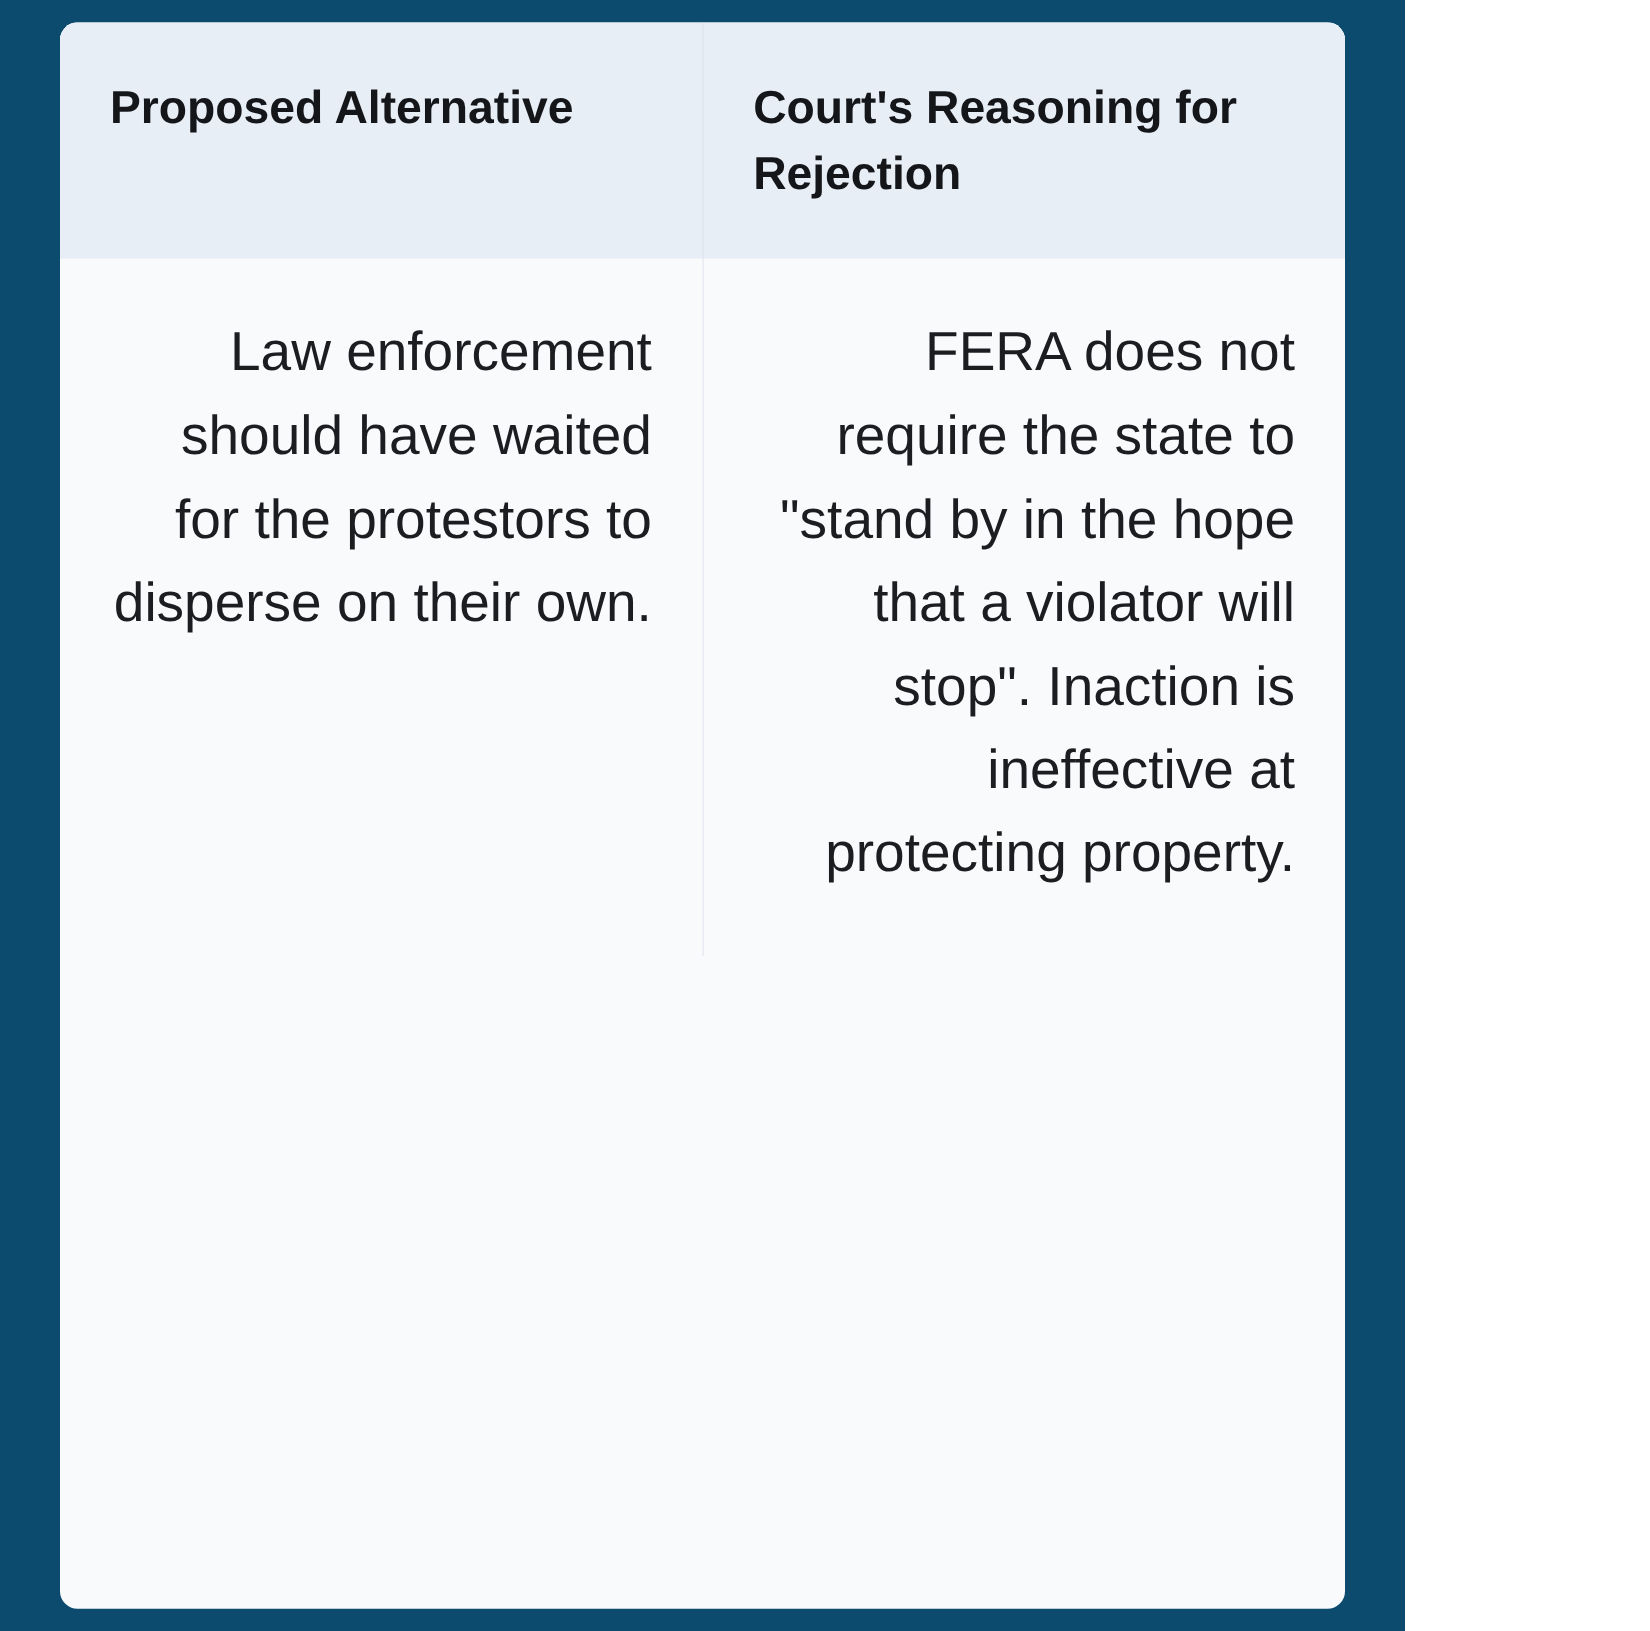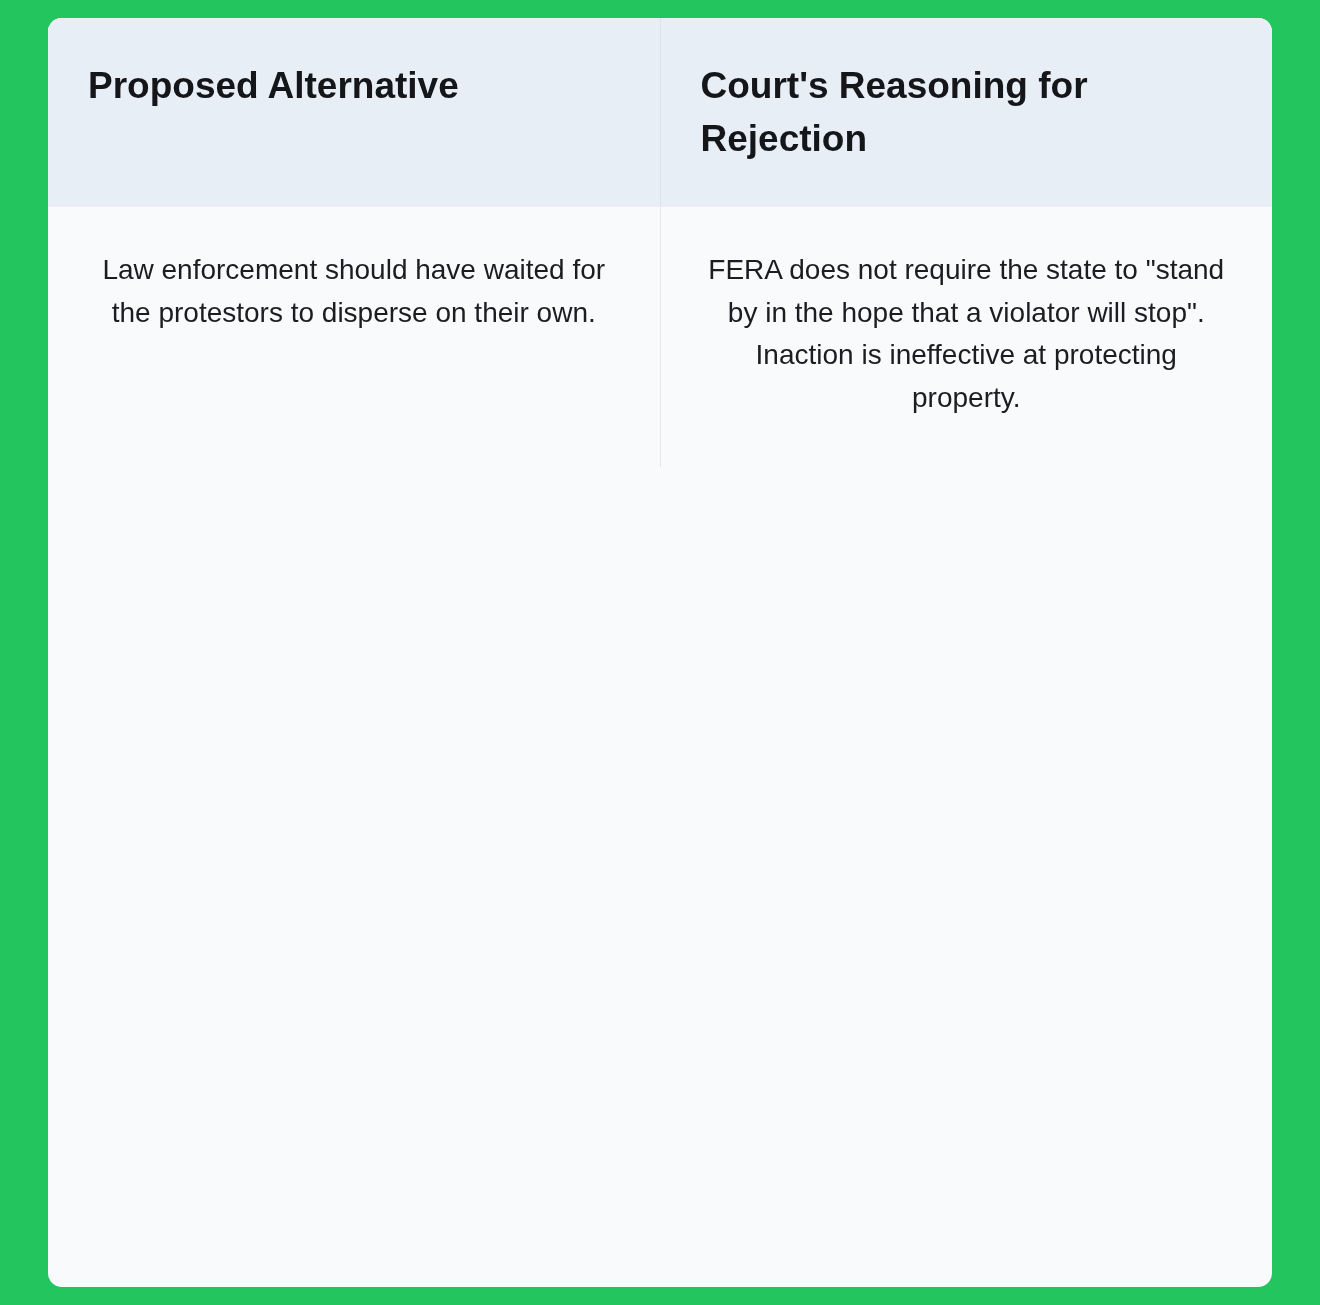--- a/index.html
+++ b/index.html
@@ -5,25 +5,25 @@
   html, body {
     margin: 0;
     padding: 0;
     background: #ffffff;
     width: 1320px;
     height: 1305px;
     font-family: "Liberation Sans", sans-serif;
   }
 
   .page {
-    width: 1320px;
+    width: 1124px;
     height: 1305px;
     box-sizing: border-box;
     padding: 18px 48px 18px 48px;
-    background: #22c55e;
+    background: #0c4a6e;
   }
 
   .table-wrap {
     width: 100%;
     height: 100%;
     border-radius: 14px;
     overflow: hidden;
     background: #f9fafc;
     box-shadow: 0 0 0 1px rgba(226, 232, 240, 0.0);
   }
@@ -49,23 +49,23 @@
     padding: 42px 40px 42px 40px;
     border-right: 1px solid #dbe3ec;
   }
   table.data-table thead th:last-child {
     border-right: none;
     margin-top: 24px;
   }
 
   table.data-table tbody td {
     background: #f9fafc;
-    text-align: center;
+    text-align: right;
     vertical-align: top;
-    font-size: 28px;
+    font-size: 44px;
     font-weight: 400;
     color: #1b1d21;
     line-height: 1.52;
     padding: 42px 40px 48px 40px;
     border-right: 1px solid #e3e8ef;
     border-top: 1px solid #e3e8ef;
   }
   table.data-table tbody td:last-child {
     border-right: none;
   }

